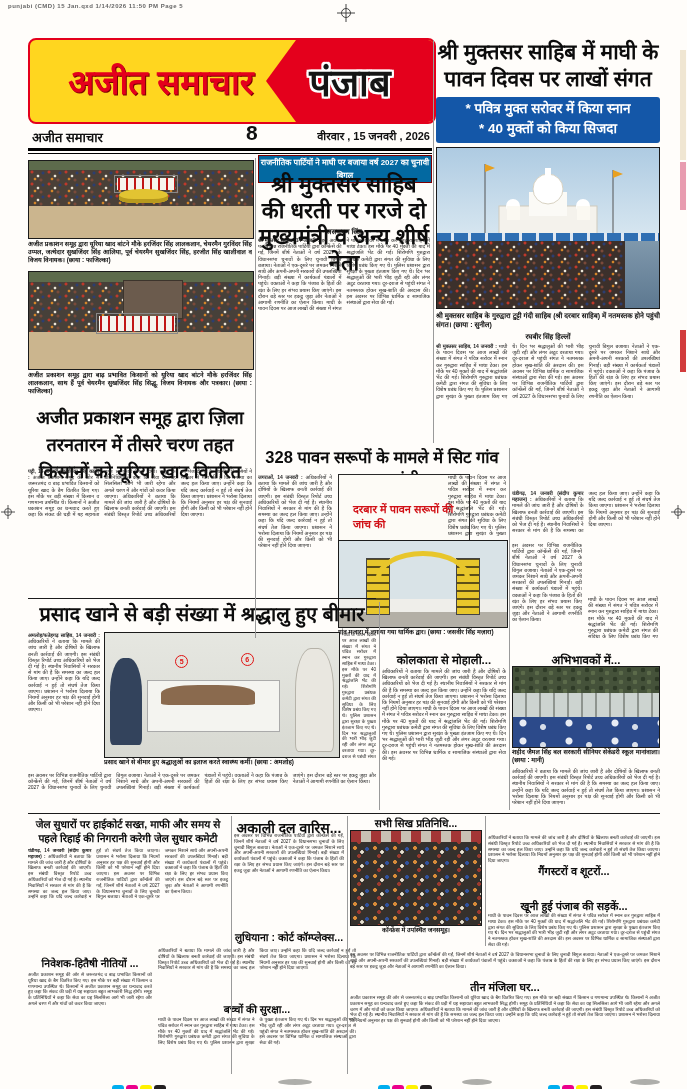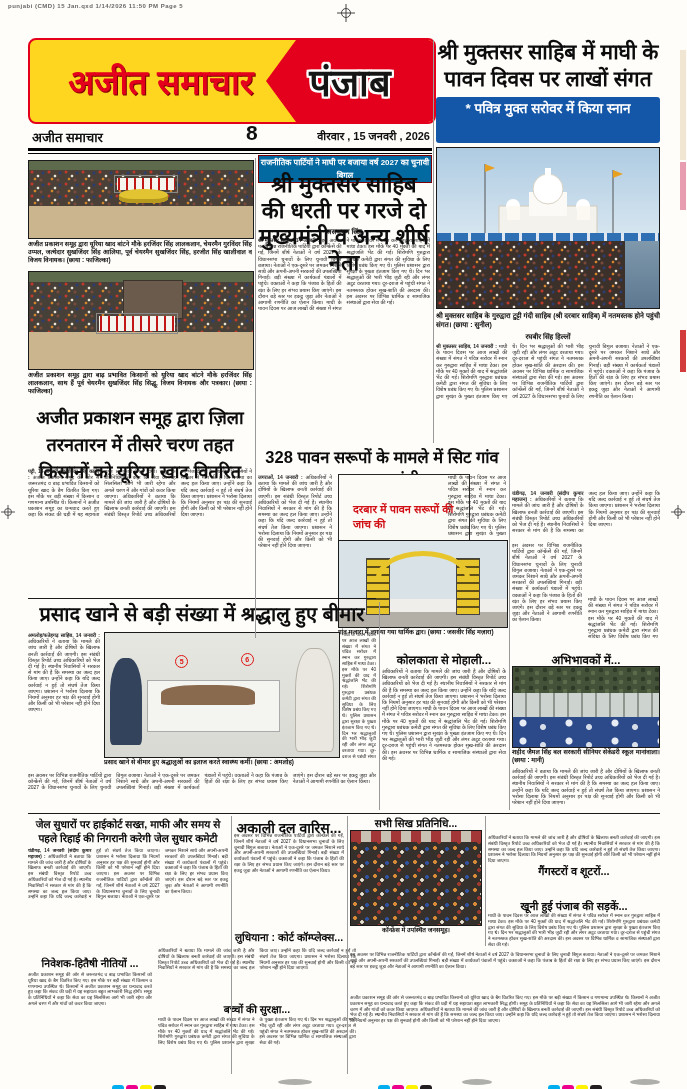--- a/index.html
+++ b/index.html
@@ -112,20 +112,21 @@
   </div>
   <div class="abs mast-info" style="left:32px;top:128px;font-size:13px;">अजीत समाचार</div>
   <div class="abs mast-info" style="left:246px;top:121px;font-size:21px;">8</div>
   <div class="abs mast-info" style="left:300px;top:128px;width:130px;font-size:11px;text-align:right;">वीरवार , 15 जनवरी , 2026</div>
   <div class="abs rule" style="left:28px;top:148px;width:404px;height:3px;"></div>
   <div class="abs rule" style="left:28px;top:153px;width:404px;height:1px;"></div>
 
   <div class="abs hl" style="left:436px;top:38px;width:224px;font-size:21px;line-height:27px;">श्री मुक्तसर साहिब में माघी के पावन दिवस पर लाखों संगत नतमस्तक</div>
   <div class="abs banner-blue" style="left:436px;top:97px;width:224px;height:44px;padding-top:2px;">
     <div>* पवित्र मुक्त सरोवर में किया स्नान</div>
+    <div>* 40 मुक्तों को किया सिजदा</div>
   </div>
   <div class="abs photo" style="left:436px;top:147px;width:222px;height:160px;">
     <div class="sky"></div>
     <svg class="abs" style="left:0;top:8px;" width="222" height="92" viewBox="0 0 222 92">
       <rect x="62" y="50" width="98" height="42" fill="#f4f2ec" stroke="#cfcabc"></rect>
       <rect x="92" y="36" width="38" height="24" fill="#fbfaf6"></rect>
       <circle cx="111" cy="33" r="15" fill="#ffffff" stroke="#d8d2c2"></circle>
       <rect x="108" y="12" width="6" height="10" fill="#fff"></rect>
       <circle cx="76" cy="50" r="7" fill="#fff"></circle>
         <rect x="70" y="50" width="13" height="14" fill="#fbf9f2"></rect>
@@ -288,20 +289,21 @@
   </div>
 
   <div class="abs hl" style="left:488px;top:898px;width:172px;font-size:11px;">खूनी हुई पंजाब की सड़कें...</div>
   <div class="abs body-txt body-sm" style="left:488px;top:913px;width:172px;height:36px;">
     <span>माघी के पावन दिवस पर आज लाखों की संख्या में संगत ने पवित्र सरोवर में स्नान कर गुरुद्वारा साहिब में माथा टेका। इस मौके पर 40 मुक्तों की याद में श्रद्धांजलि भेंट की गई। शिरोमणि गुरुद्वारा प्रबंधक कमेटी द्वारा संगत की सुविधा के लिए विशेष प्रबंध किए गए थे। पुलिस प्रशासन द्वारा सुरक्षा के पुख्ता इंतजाम किए गए थे। दिन भर श्रद्धालुओं की भारी भीड़ जुटी रही और लंगर अटूट वरताया गया। दूर-दराज से पहुंची संगत ने नतमस्तक होकर सुख-शांति की अरदास की। इस अवसर पर विभिन्न धार्मिक व सामाजिक संस्थाओं द्वारा सेवा की गई।</span>
   </div>
 
   <div class="abs body-txt body-sm" style="left:350px;top:952px;width:310px;height:24px;">
     <span>इस अवसर पर विभिन्न राजनीतिक पार्टियों द्वारा कॉन्फ्रेंसें की गईं, जिनमें शीर्ष नेताओं ने वर्ष 2027 के विधानसभा चुनावों के लिए चुनावी बिगुल बजाया। नेताओं ने एक-दूसरे पर जमकर निशाने साधे और अपनी-अपनी सरकारों की उपलब्धियां गिनाईं। बड़ी संख्या में कार्यकर्ता पंडालों में पहुंचे। वक्ताओं ने कहा कि पंजाब के हितों की रक्षा के लिए हर संभव प्रयास किए जाएंगे। इस दौरान बड़े स्तर पर इकट्ठ जुड़ा और नेताओं ने आगामी रणनीति का ऐलान किया।</span>
   </div>
+  <div class="abs hl" style="left:350px;top:979px;width:310px;font-size:11px;">तीन मंजिला घर...</div>
   <div class="abs body-txt body-sm" style="left:350px;top:995px;width:310px;height:76px;">
     <span>अजीत प्रकाशन समूह की ओर से जरूरतमंद व बाढ़ प्रभावित किसानों को यूरिया खाद के बैग वितरित किए गए। इस मौके पर बड़ी संख्या में किसान व गणमान्य उपस्थित थे। किसानों ने अजीत प्रकाशन समूह का धन्यवाद करते हुए कहा कि संकट की घड़ी में यह सहायता बहुत लाभकारी सिद्ध होगी। समूह के प्रतिनिधियों ने कहा कि सेवा का यह सिलसिला आगे भी जारी रहेगा और अगले चरण में और गांवों को कवर किया जाएगा।</span>
     <span>अधिकारियों ने बताया कि मामले की जांच जारी है और दोषियों के खिलाफ बनती कार्रवाई की जाएगी। इस संबंधी विस्तृत रिपोर्ट उच्च अधिकारियों को भेज दी गई है। स्थानीय निवासियों ने सरकार से मांग की है कि समस्या का जल्द हल किया जाए। उन्होंने कहा कि यदि जल्द कार्रवाई न हुई तो संघर्ष तेज किया जाएगा। प्रशासन ने भरोसा दिलाया कि नियमों अनुसार हर पक्ष की सुनवाई होगी और किसी को भी परेशान नहीं होने दिया जाएगा।</span>
   </div>
 
   <div class="abs vrule" style="left:255px;top:158px;height:480px;"></div>
   <div class="abs vrule" style="left:433px;top:40px;height:403px;"></div>
   <div class="abs vrule" style="left:509px;top:448px;height:362px;"></div>
   <div class="abs vrule" style="left:379px;top:602px;height:208px;"></div>
   <div class="abs vrule" style="left:231px;top:816px;height:258px;"></div>

